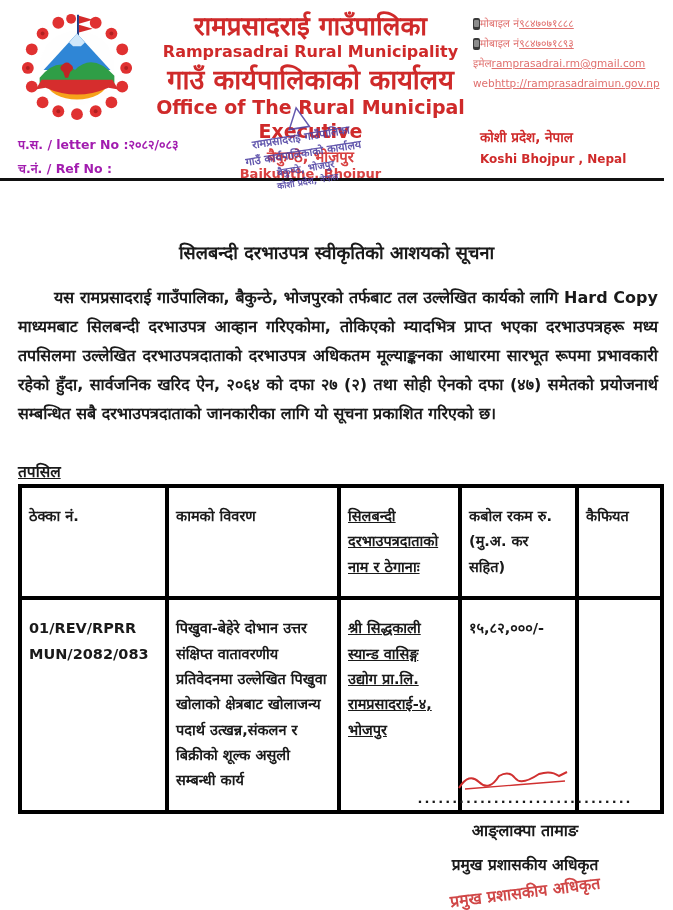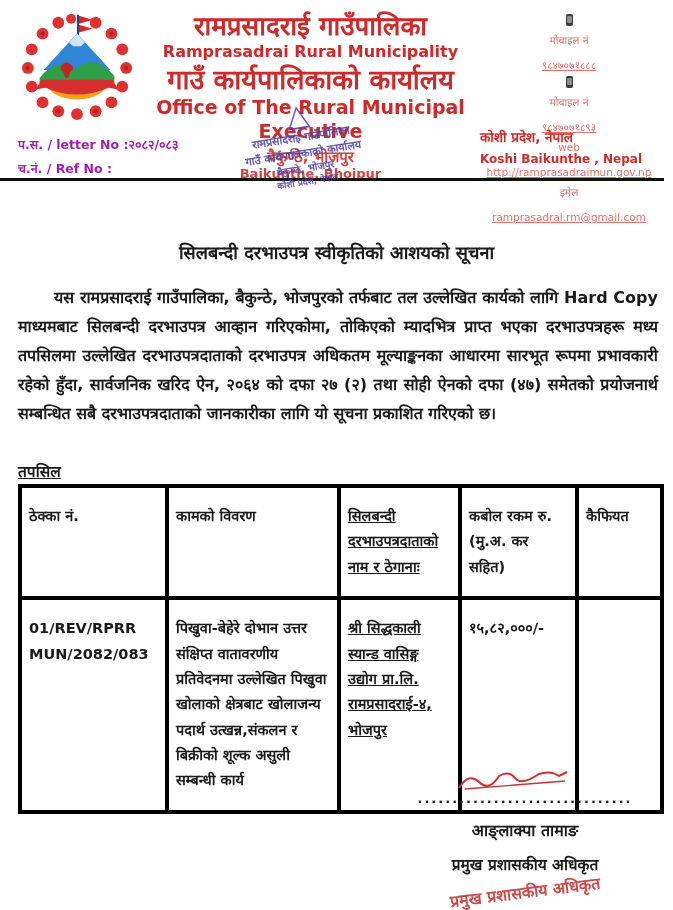--- a/index.html
+++ b/index.html
@@ -12,21 +12,21 @@
   .logo { position:absolute; left:18px; top:6px; width:118px; height:120px; }
   .head-center { position:absolute; left:138px; top:12px; width:345px; text-align:center; }
   .muni-np  { color:#cf2a2a; font-size:26px; font-weight:bold; line-height:1.15; }
   .muni-en  { color:#cf2a2a; font-size:16px; font-weight:bold; line-height:1.3; }
   .office-np{ color:#cf2a2a; font-size:27px; font-weight:bold; line-height:1.25; }
   .office-en{ color:#cf2a2a; font-size:19px; font-weight:bold; line-height:1.25; }
   .addr-np  { color:#d84040; font-size:15px; font-weight:bold; margin-top:2px; }
   .addr-en  { color:#d84040; font-size:13px; font-weight:bold; }
   .contact { position:absolute; right:8px; top:14px; width:192px; font-size:10.5px;
              color:#e0706e; line-height:1.9; }
-  .contact-row { display:flex; align-items:center; gap:5px; white-space:nowrap;flex-direction:column; }
+  .contact-row { display:flex; align-items:center; white-space:nowrap; }
   .phone-ic { display:inline-block; width:7px; height:12px; background:#3a3a3a;
               border-radius:2px; position:relative; flex:0 0 auto; }
   .phone-ic::after{ content:""; position:absolute; left:1px; top:2px; right:1px; bottom:3px;
               background:#8d8d8d; border-radius:1px; }
   .contact .lbl { color:#e0706e; }
   .contact .val { text-decoration:underline; }
   .province { position:absolute; left:480px; top:126px; color:#cf2a2a; line-height:1.7; }
   .province .np { font-size:13.5px; font-weight:bold; }
   .province .en { font-size:12px; font-weight:bold; }
   .refs { position:absolute; left:18px; top:133px; color:#a21caf; font-size:12.5px;
@@ -136,32 +136,32 @@
       <span class="phone-ic"></span>
       <span class="lbl">मोबाइल नं</span>
       <span class="val">९८४७०७१८८८</span>
     </div>
     <div class="contact-row">
       <span class="phone-ic"></span>
       <span class="lbl">मोबाइल नं</span>
       <span class="val">९८४७०७१८९३</span>
     </div>
     <div class="contact-row">
+      <span class="lbl">इमेल</span>
+      <span class="val">ramprasadrai.rm@gmail.com</span>
+    </div>
+    <div class="contact-row">
       <span class="lbl">web</span>
       <span class="val">http://ramprasadraimun.gov.np</span>
     </div>
-    <div class="contact-row">
-      <span class="lbl">इमेल</span>
-      <span class="val">ramprasadrai.rm@gmail.com</span>
-    </div>
   </div>
 
   <div class="province">
     <div class="np">कोशी प्रदेश, नेपाल</div>
-    <div class="en">Koshi Baikunthe , Nepal</div>
+    <div class="en">Koshi Bhojpur , Nepal</div>
   </div>
 
   <div class="refs">
     <div>प.स. / letter No :२०८२/०८३</div>
     <div>च.नं. /  Ref No :</div>
   </div>
 
   <div class="rule"></div>
 
   <div class="stamp">

